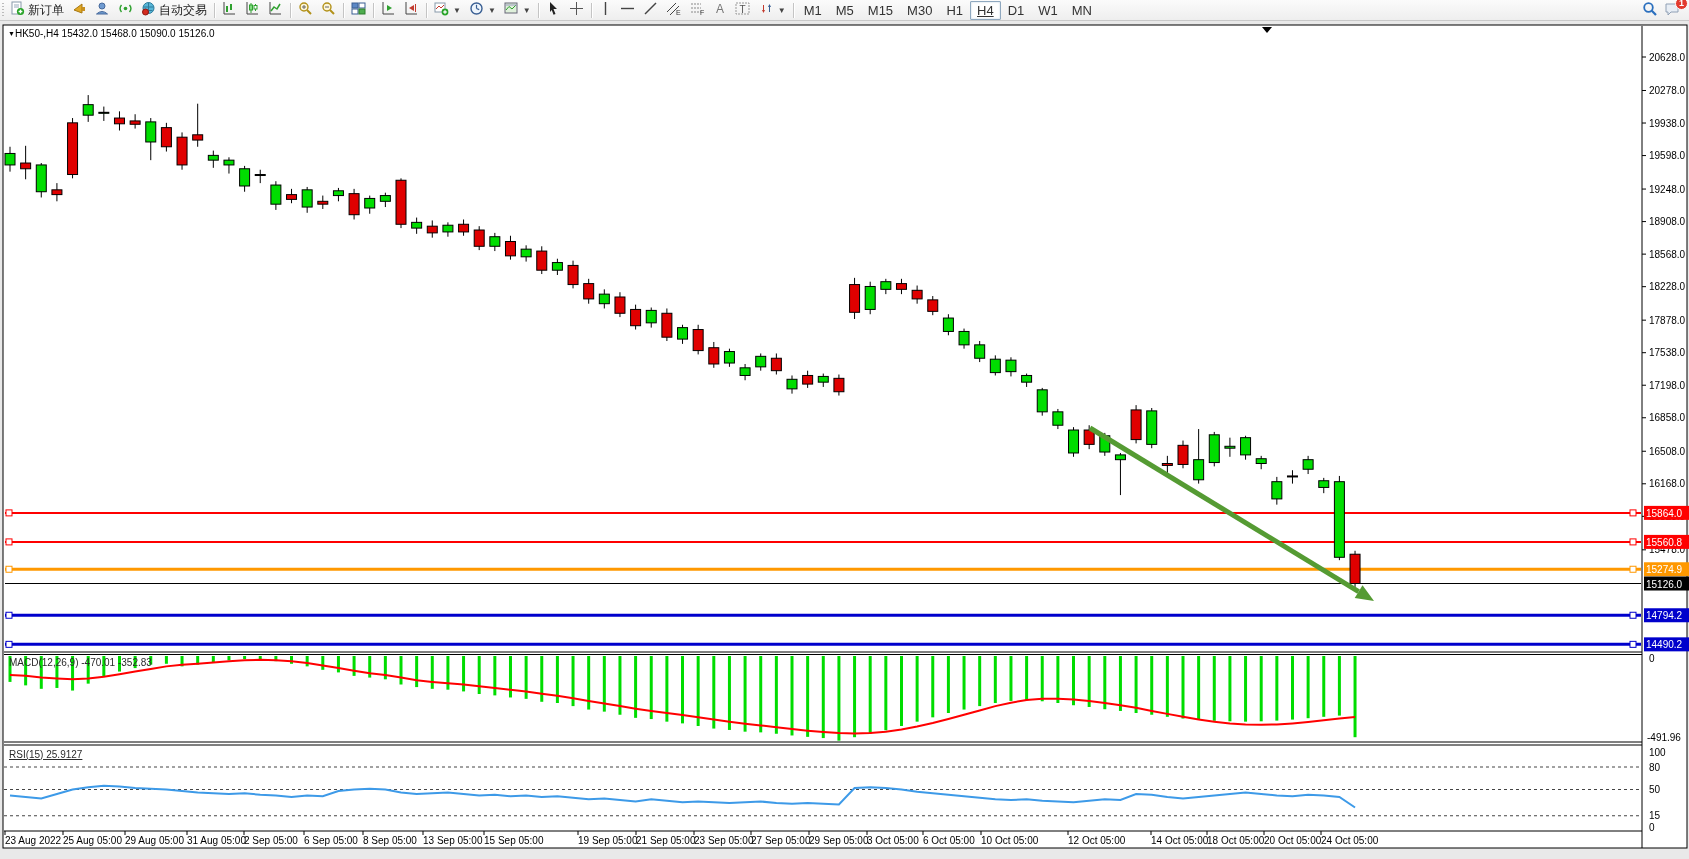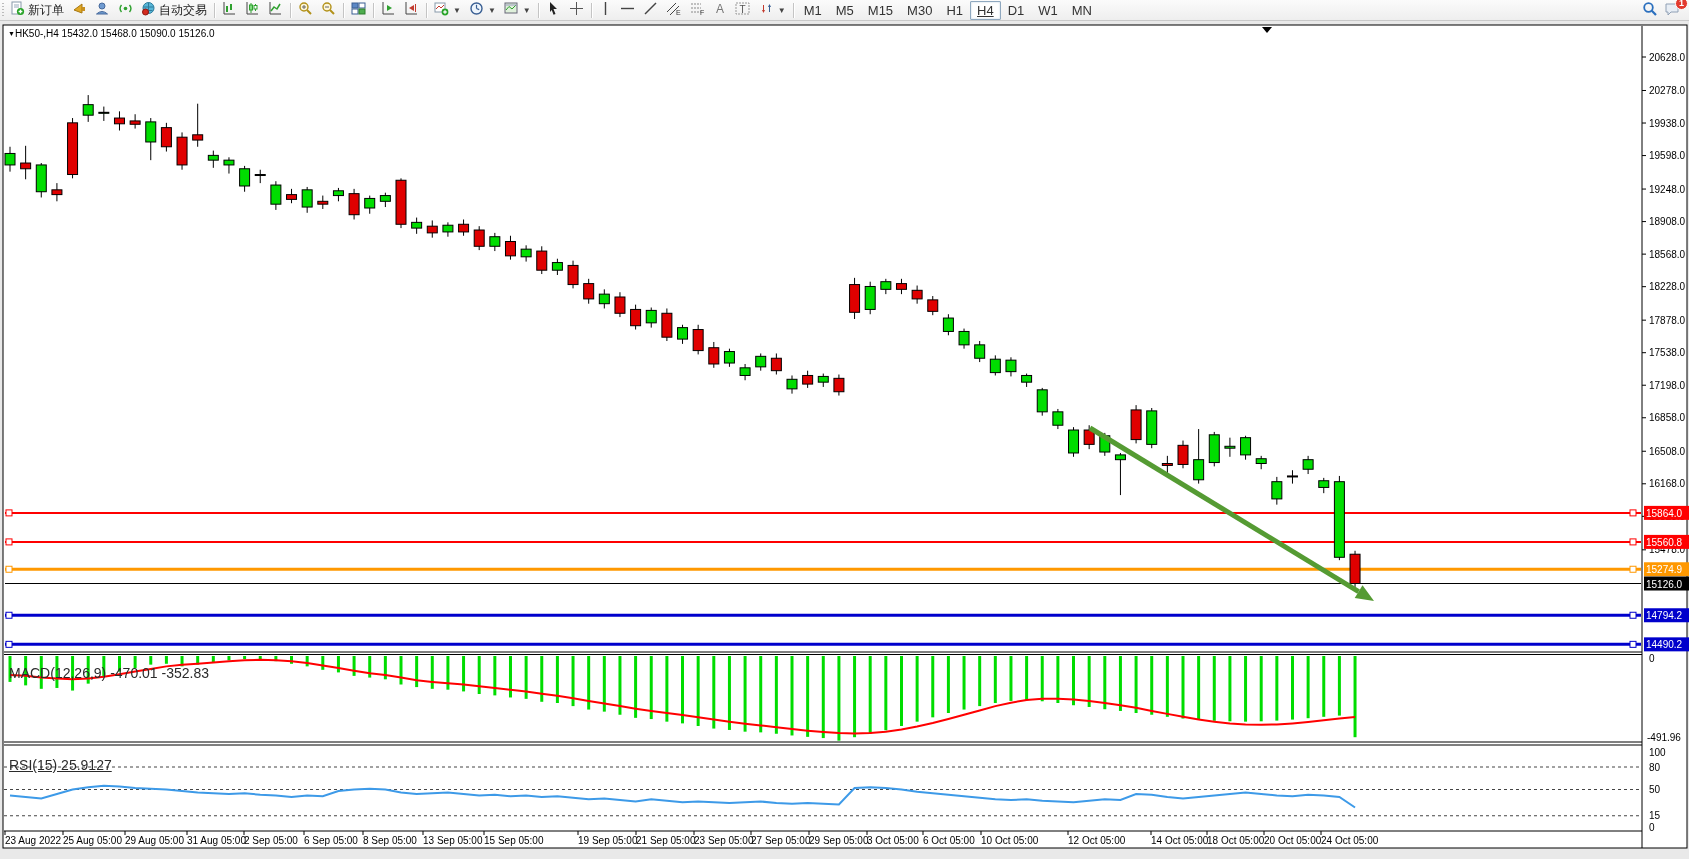--- a/index.html
+++ b/index.html
@@ -32,21 +32,21 @@
   #chart-window{
     position:absolute;left:3px;top:25px;width:1684px;height:823px;
     background:#fff;
   }
   #overlay-svg{position:absolute;left:0;top:0;z-index:5;}
   #chart-title{
     position:absolute;left:8px;top:28px;z-index:6;font-size:10px;color:#000;
     display:flex;align-items:center;
   }
   #chart-title .tri{font-size:7px;color:#000;}
-  .pane-label{position:absolute;z-index:6;font-size:14px;color:#2b2b2b;margin-top:8px;}
+  .pane-label{position:absolute;z-index:6;font-size:10px;color:#2b2b2b;}
   svg text{font-family:"Liberation Sans",sans-serif;}
 </style>
 </head>
 <body>
 
 <div id="toolbar">
   <span class="tb-grip"></span>
 
   <div class="tb-btn">
     <span>

